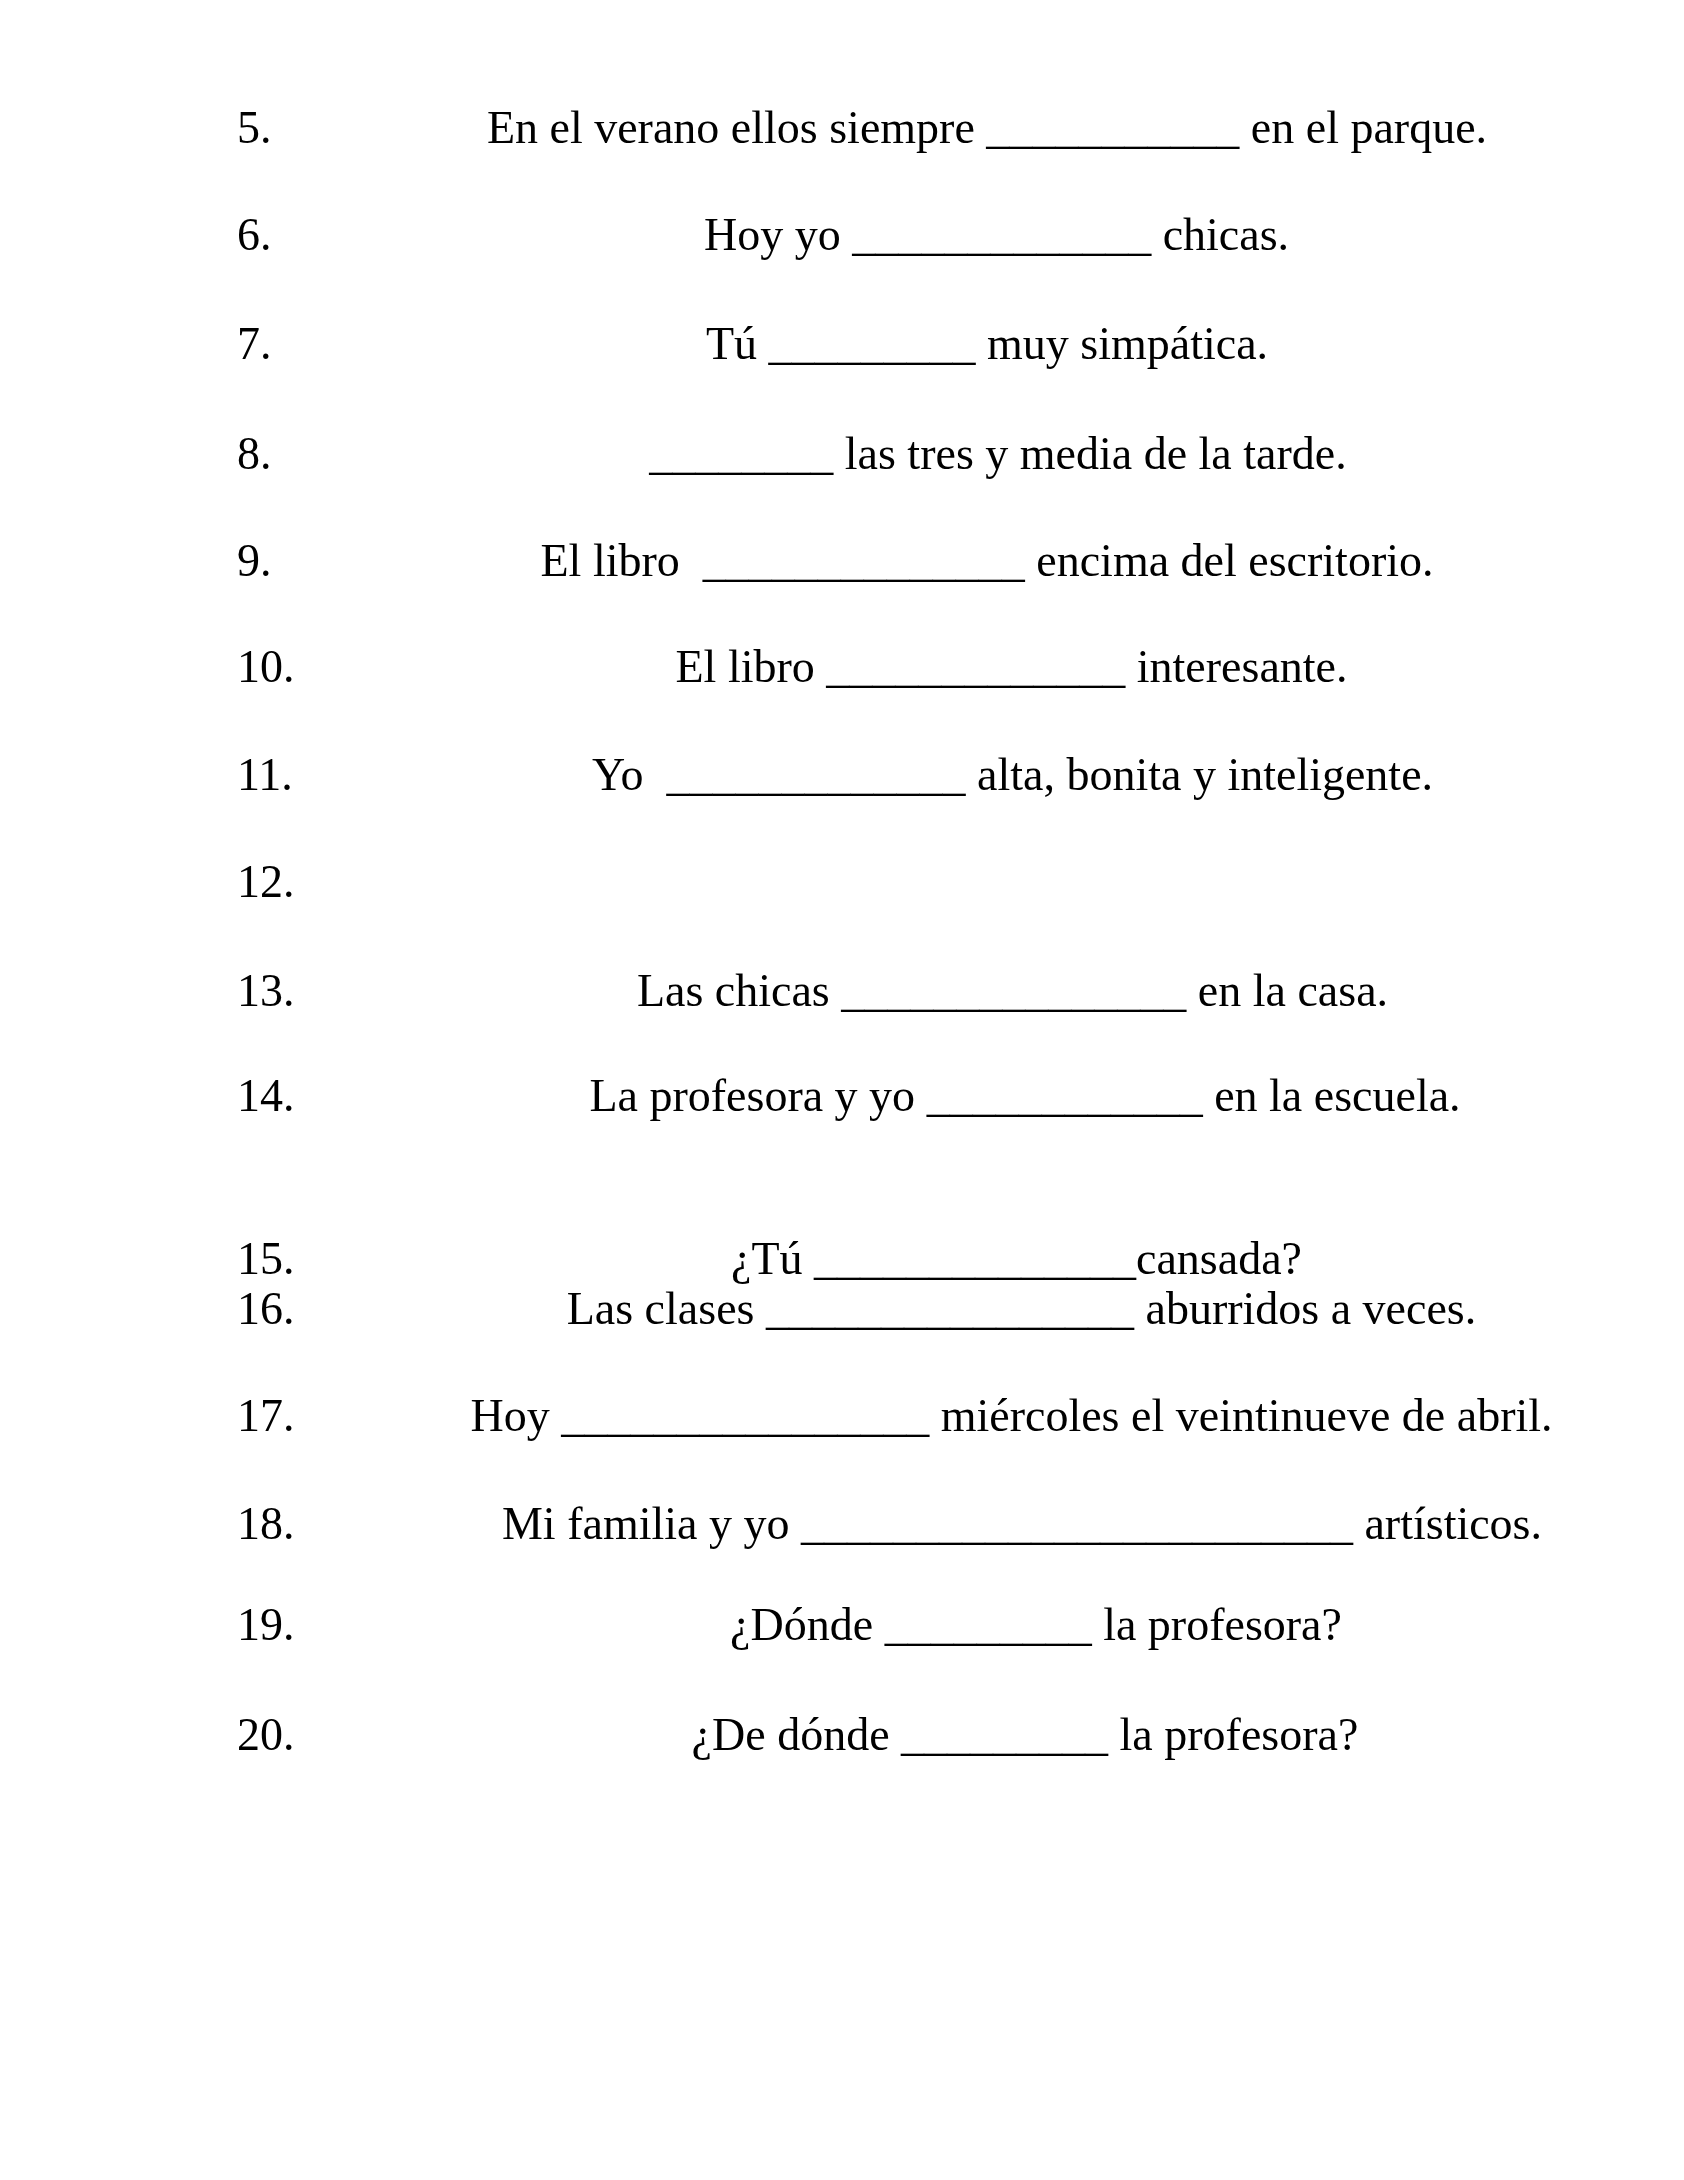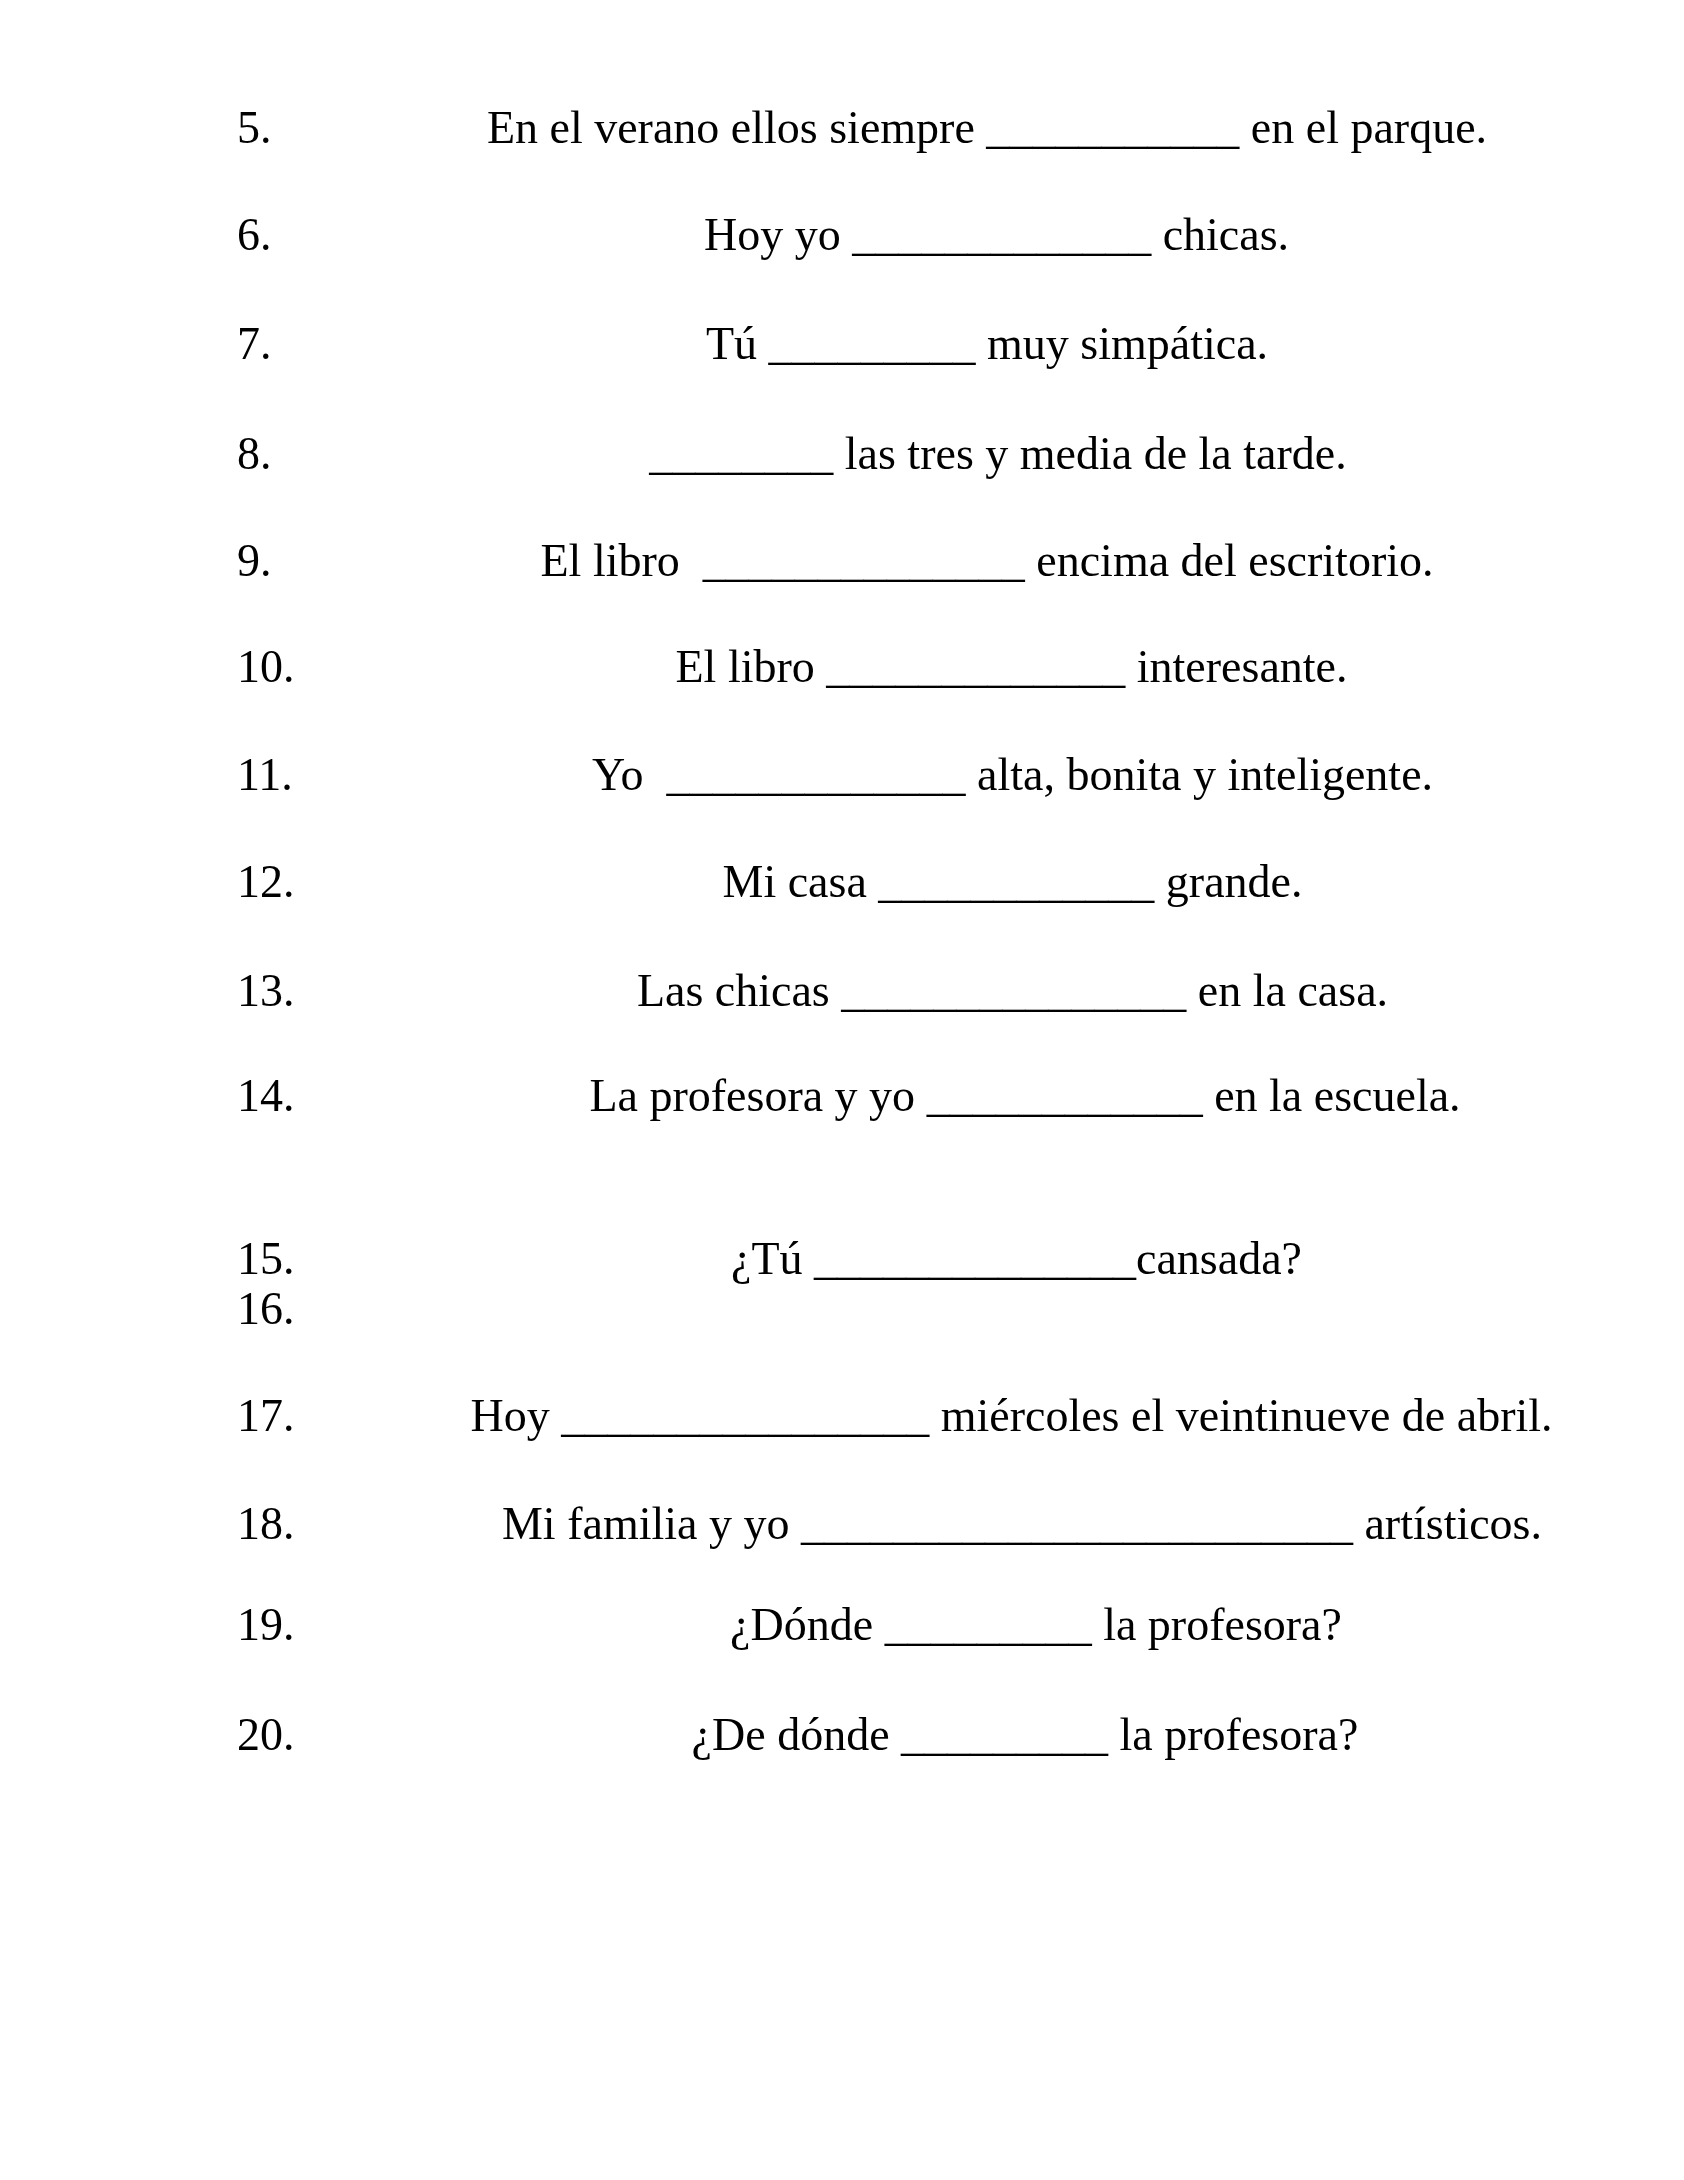--- a/index.html
+++ b/index.html
@@ -54,40 +54,40 @@
     <span class="text" style="margin-left:338px"><span class="seg">El libro </span><span class="seg">_____________</span><span class="seg"> interesante.</span></span>
   </div>
 
   <div class="line" style="top:747px">
     <span class="num">11.</span>
     <span class="text" style="margin-left:340px"><span class="seg">Yo  </span><span class="seg">_____________</span><span class="seg"> alta, bonita y inteligente.</span></span>
   </div>
 
   <div class="line" style="top:854px">
     <span class="num">12.</span>
-    <span class="text" style="margin-left:340px"><span class="seg">Mi casa </span><span class="seg">____________</span><span class="seg"> grande.</span></span>
   </div>
 
   <div class="line" style="top:963px">
     <span class="num">13.</span>
     <span class="text" style="margin-left:340px"><span class="seg">Las chicas </span><span class="seg">_______________</span><span class="seg"> en la casa.</span></span>
   </div>
 
   <div class="line" style="top:1068px">
     <span class="num">14.</span>
     <span class="text" style="margin-left:365px"><span class="seg">La profesora y yo </span><span class="seg">____________</span><span class="seg"> en la escuela.</span></span>
   </div>
 
   <div class="line" style="top:1231px">
     <span class="num">15.</span>
     <span class="text" style="margin-left:348px"><span class="seg">¿Tú </span><span class="seg">______________</span><span class="seg">cansada?</span></span>
   </div>
 
   <div class="line" style="top:1281px">
     <span class="num">16.</span>
+    <span class="text" style="margin-left:358px"><span class="seg">Las clases </span><span class="seg">________________</span><span class="seg"> aburridos a veces.</span></span>
   </div>
 
   <div class="line" style="top:1388px">
     <span class="num">17.</span>
     <span class="text" style="margin-left:338px"><span class="seg">Hoy </span><span class="seg">________________</span><span class="seg"> miércoles el veintinueve de abril.</span></span>
   </div>
 
   <div class="line" style="top:1496px">
     <span class="num">18.</span>
     <span class="text" style="margin-left:359px"><span class="seg">Mi familia y yo </span><span class="seg">________________________</span><span class="seg"> artísticos.</span></span>

